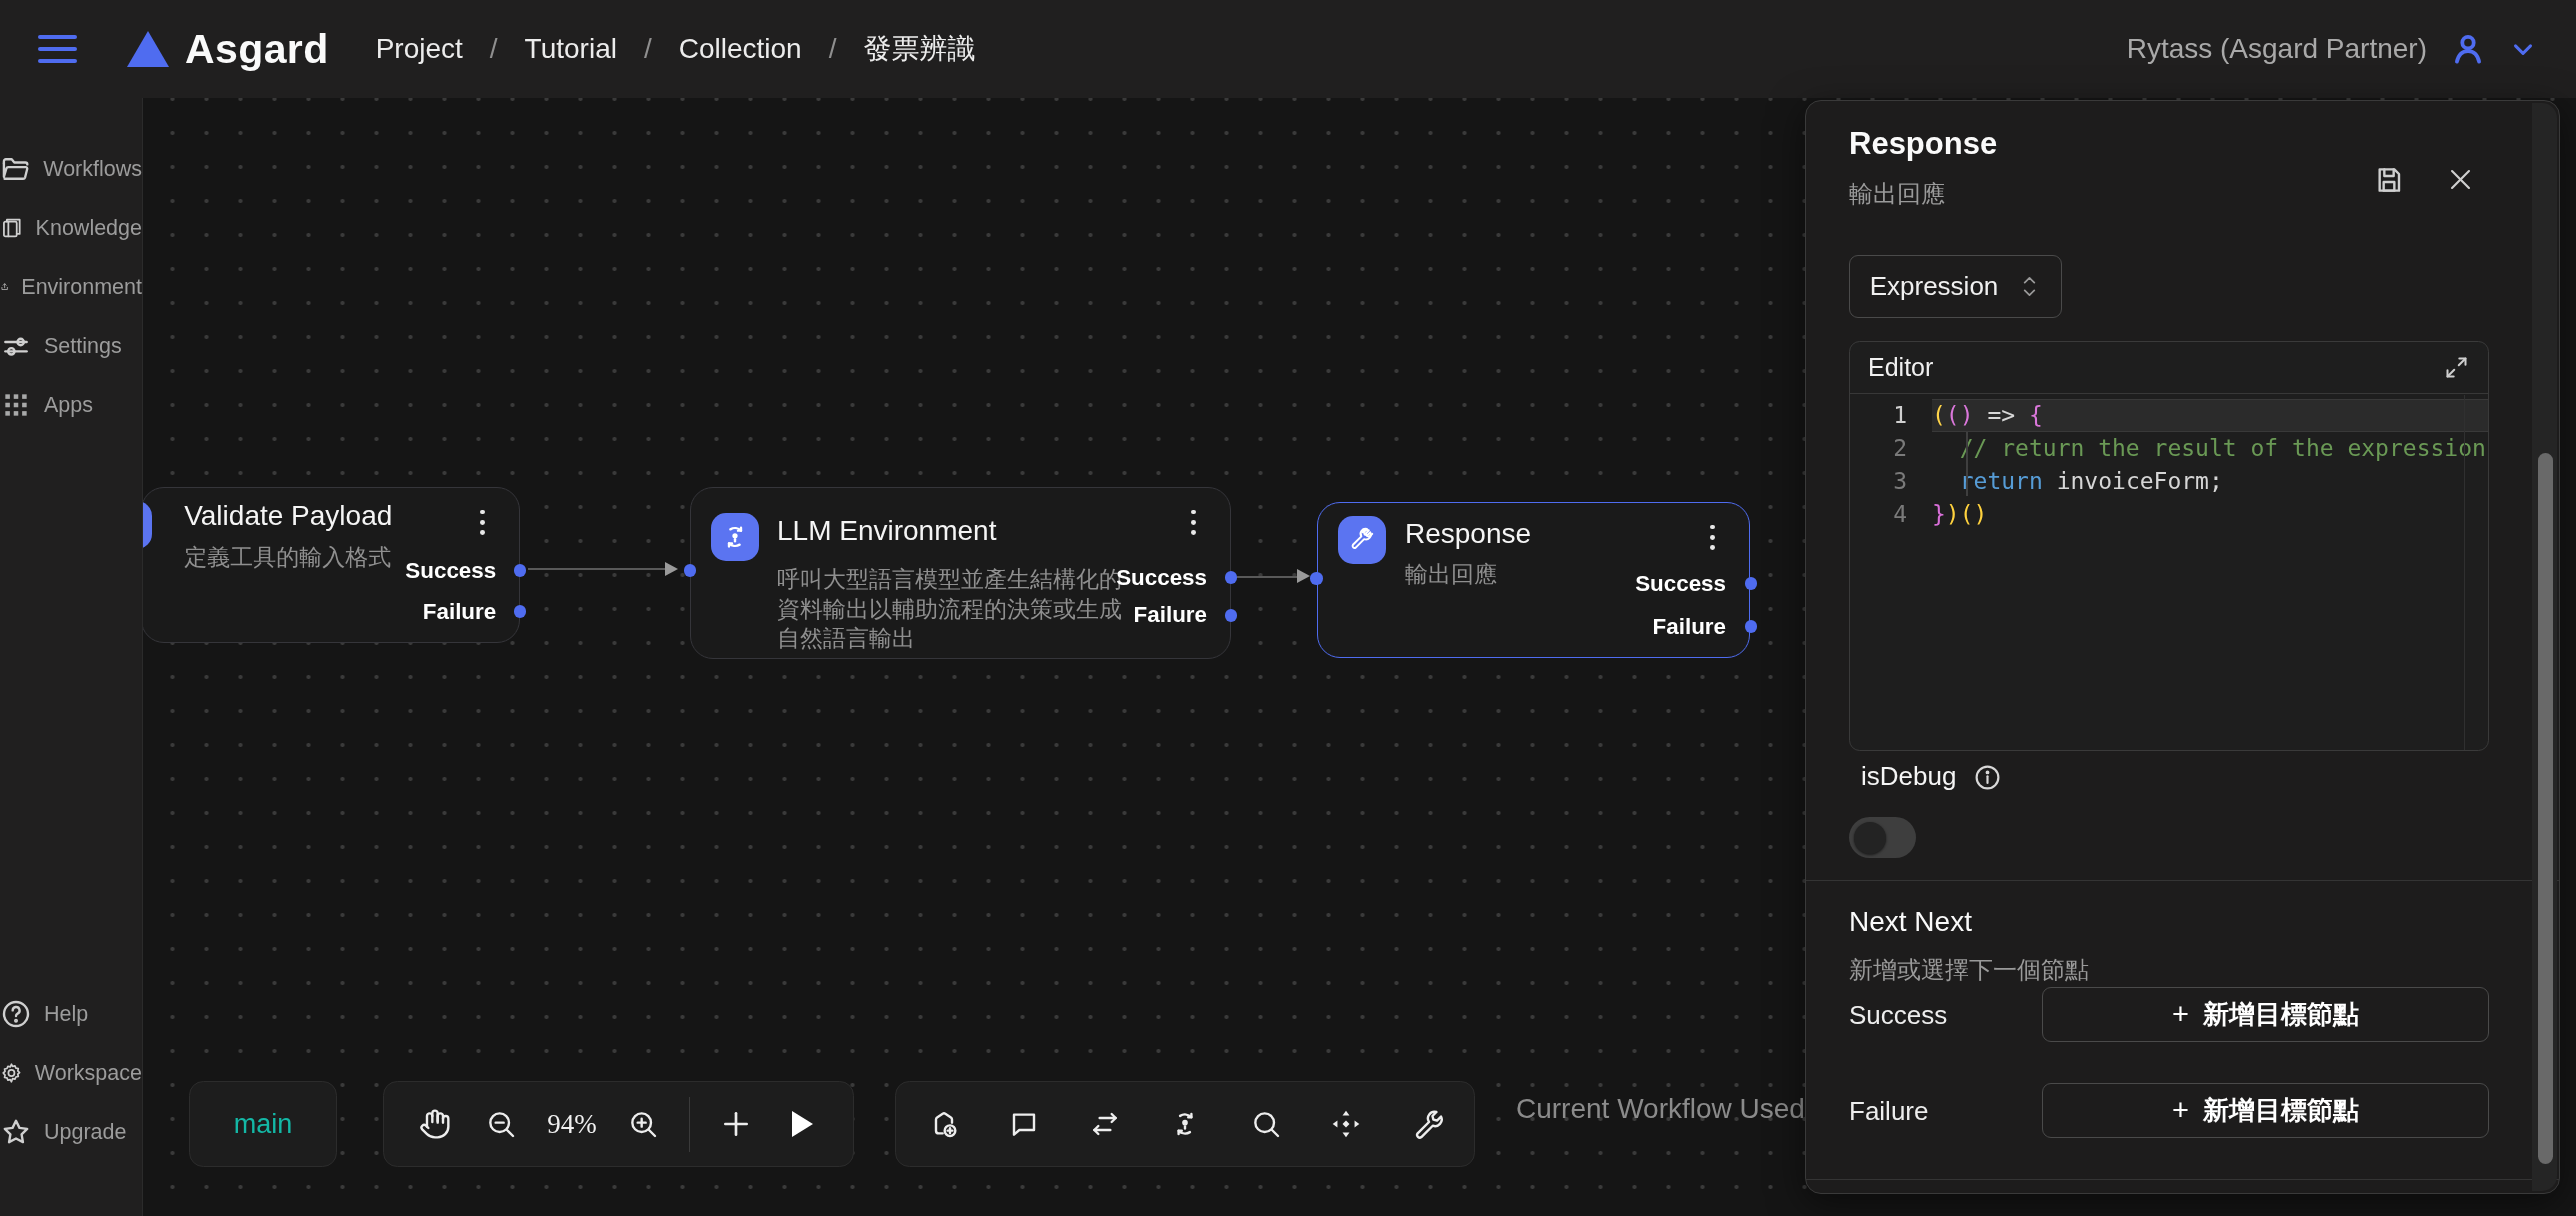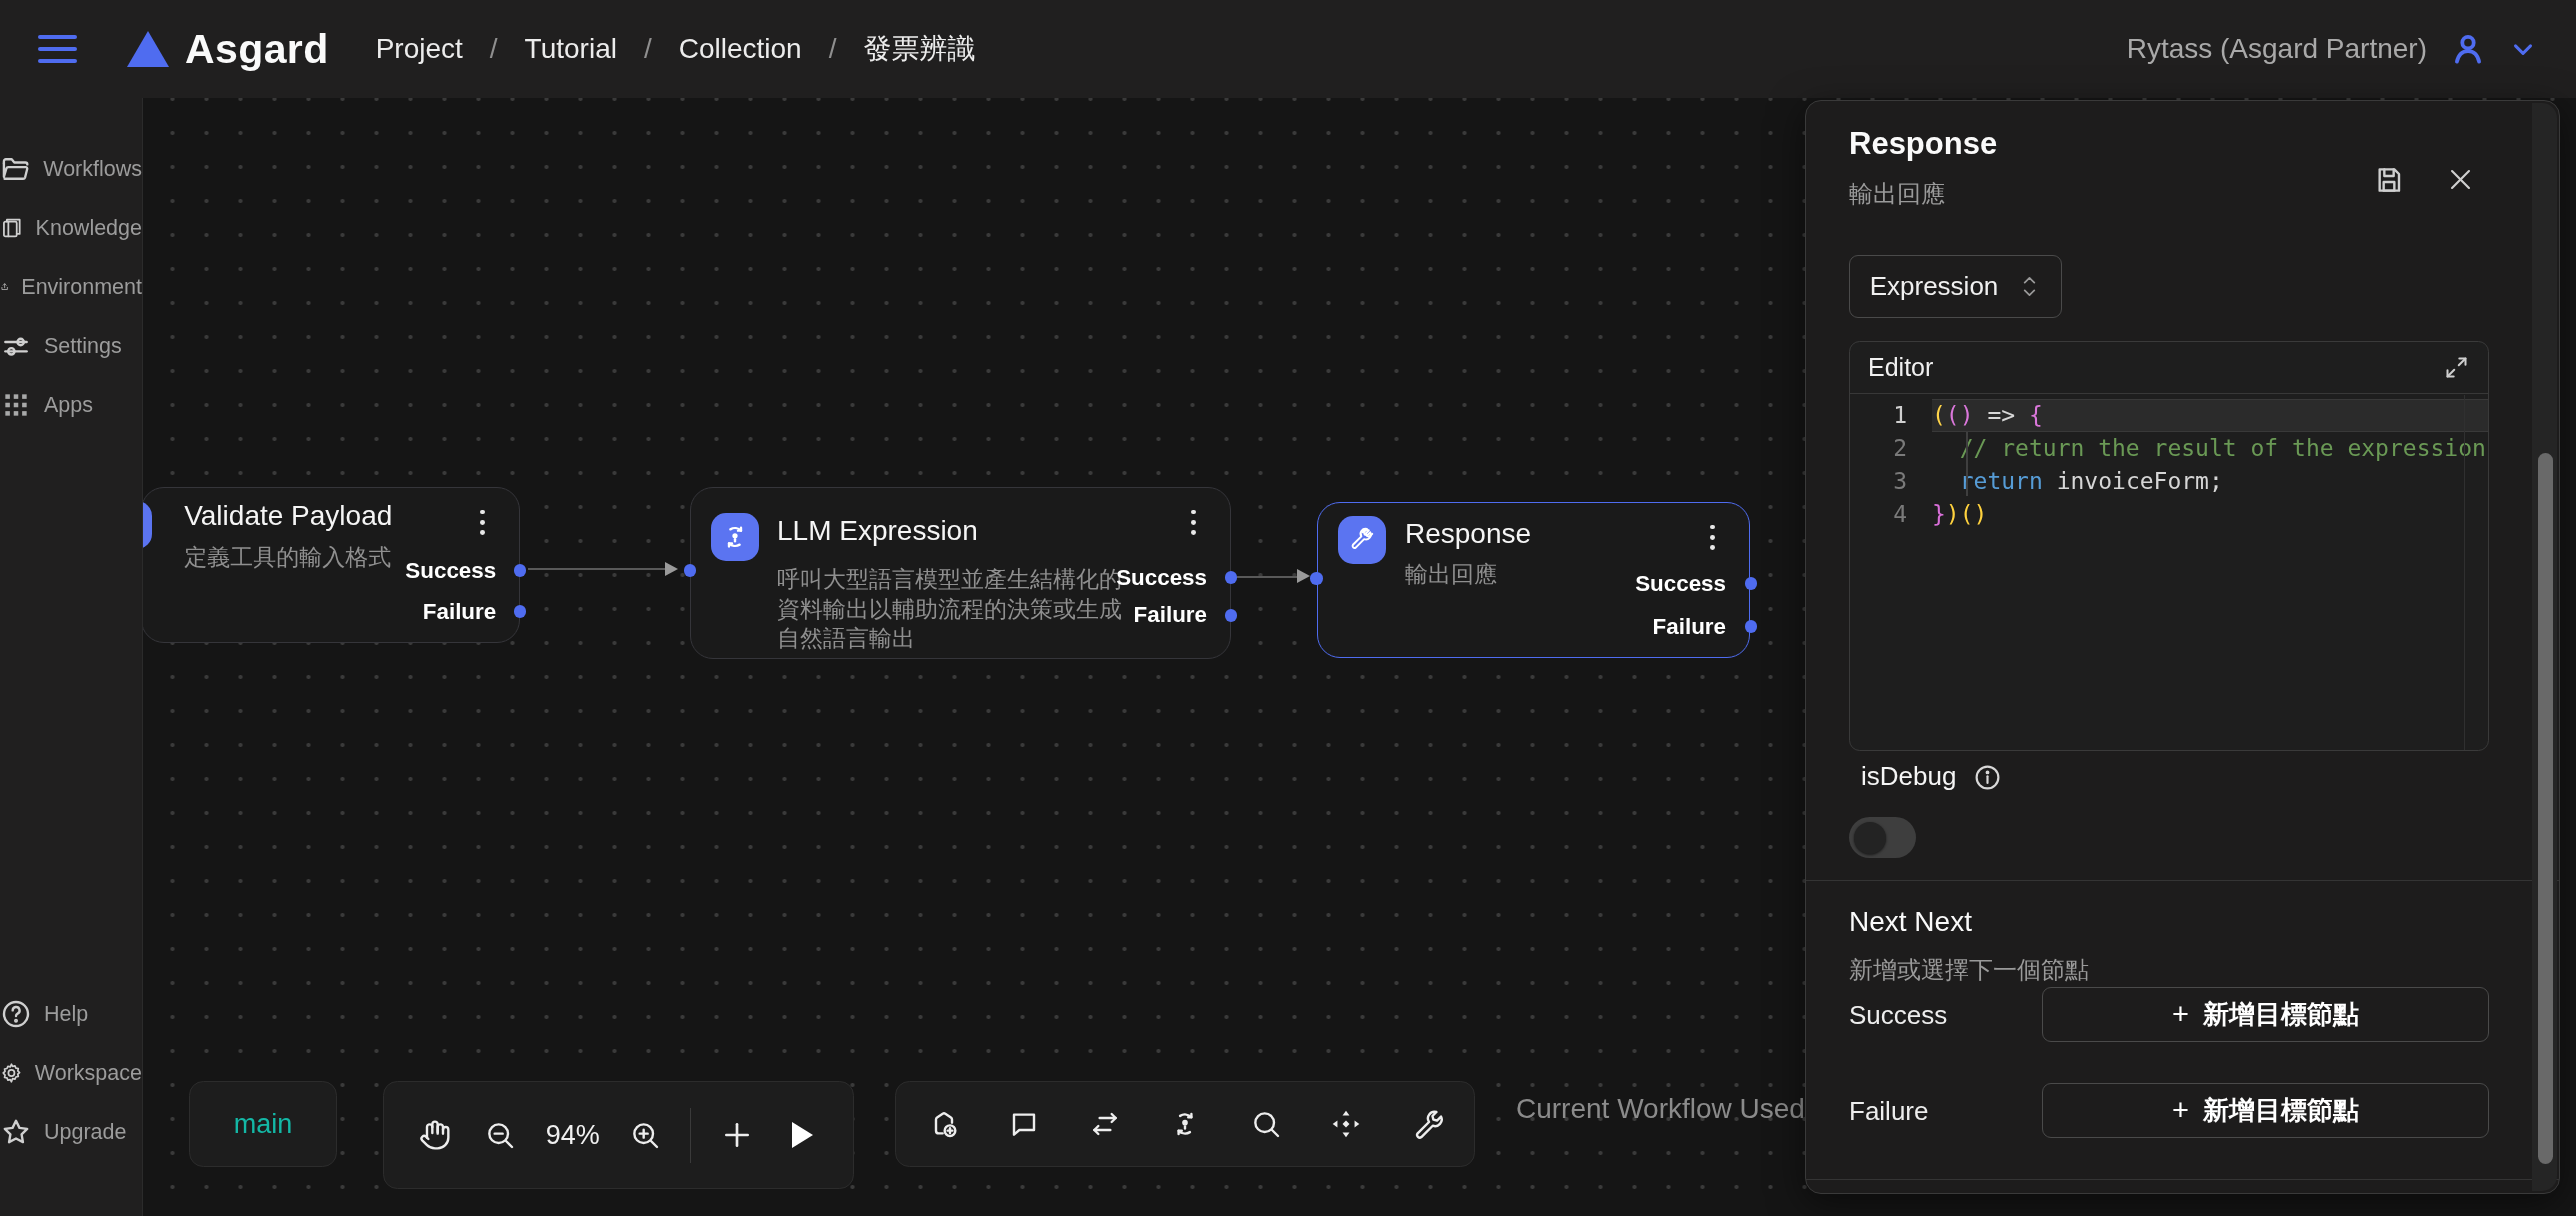--- a/index.html
+++ b/index.html
@@ -49,21 +49,21 @@
   .port-dot { position:absolute; width:12.5px; height:12.5px; border-radius:50%; background:#4f6cf0; }
   .edge-line { position:absolute; height:1.8px; background:#595959; }
   .edge-arrow { position:absolute; width:0; height:0; border-top:7.2px solid transparent;
     border-bottom:7.2px solid transparent; border-left:13.4px solid #9a9a9a; }
 
   
   .pill { position:absolute; background:#1d1d1d; border:0.9px solid #2c2c2c; border-radius:14.3px;
     display:flex; align-items:center; }
   .branch-btn { left:46px; top:983px; width:148px; height:86px; justify-content:center;
     color:#14b8a6; font-size:27px; cursor:pointer; }
-  .toolbar1 { left:240px; top:983px; width:471px; height:108px; padding:4px 30px; justify-content:space-between; }
+  .toolbar1 { left:240px; top:983px; width:471px; height:86px; padding:4px 30px; justify-content:space-between;font-family:Liberation Serif, serif; }
   .toolbar2 { left:752px; top:983px; width:580px; height:86px; padding:0 27px; justify-content:space-between; }
   .tool-btn { display:flex; align-items:center; justify-content:center; width:41px; height:54px; cursor:pointer; }
   .tool-btn svg { width:32px; height:32px; }
   .zoom-pct { color:#f0f0f0; font-size:27px; }
   .tb-divider { width:0.9px; height:55px; background:#3a3a3a; }
   .play-tri { width:0; height:0; border-top:13.4px solid transparent; border-bottom:13.4px solid transparent;
     border-left:21.5px solid #ffffff; }
   .wf-status { position:absolute; left:1373px; top:995px; width:295px; color:#8b8b8b; font-size:28px; }
 
   
@@ -246,21 +246,21 @@
     <div class="squircle" style="left:19.7px; top:25px;">
       <svg viewBox="0 0 24 24" width="30" height="30" class="icon-stroke" style="stroke:#fff; stroke-width:1.9">
         <path d="M8.3 5.9a7 7 0 0 1 8.5 1"></path>
           <path d="M16.8 4.5v2.4h-2.4"></path>
         <path d="M15.7 18.1a7 7 0 0 1-8.5-1"></path>
           <path d="M7.2 19.5v-2.4h2.4"></path>
         <circle cx="12" cy="11" r="2.1" fill="#fff" stroke="none"></circle>
           <path d="M12 13.8v1.6"></path>
       </svg>
     </div>
-    <div class="node-title" style="left:86px; top:27px;">LLM Expression</div>
+    <div class="node-title" style="left:86px; top:27px;">LLM Environment</div>
     <div class="node-sub" style="left:86px; top:77px; font-size:23px;">呼叫大型語言模型並產生結構化的
 資料輸出以輔助流程的決策或生成
 自然語言輸出</div>
     <div class="kebab">
         <i></i>
         <i></i>
         <i></i>
       </div>
     <div class="port-label" style="top:77px;">Success</div>
     <div class="port-label" style="top:114px;">Failure</div>

